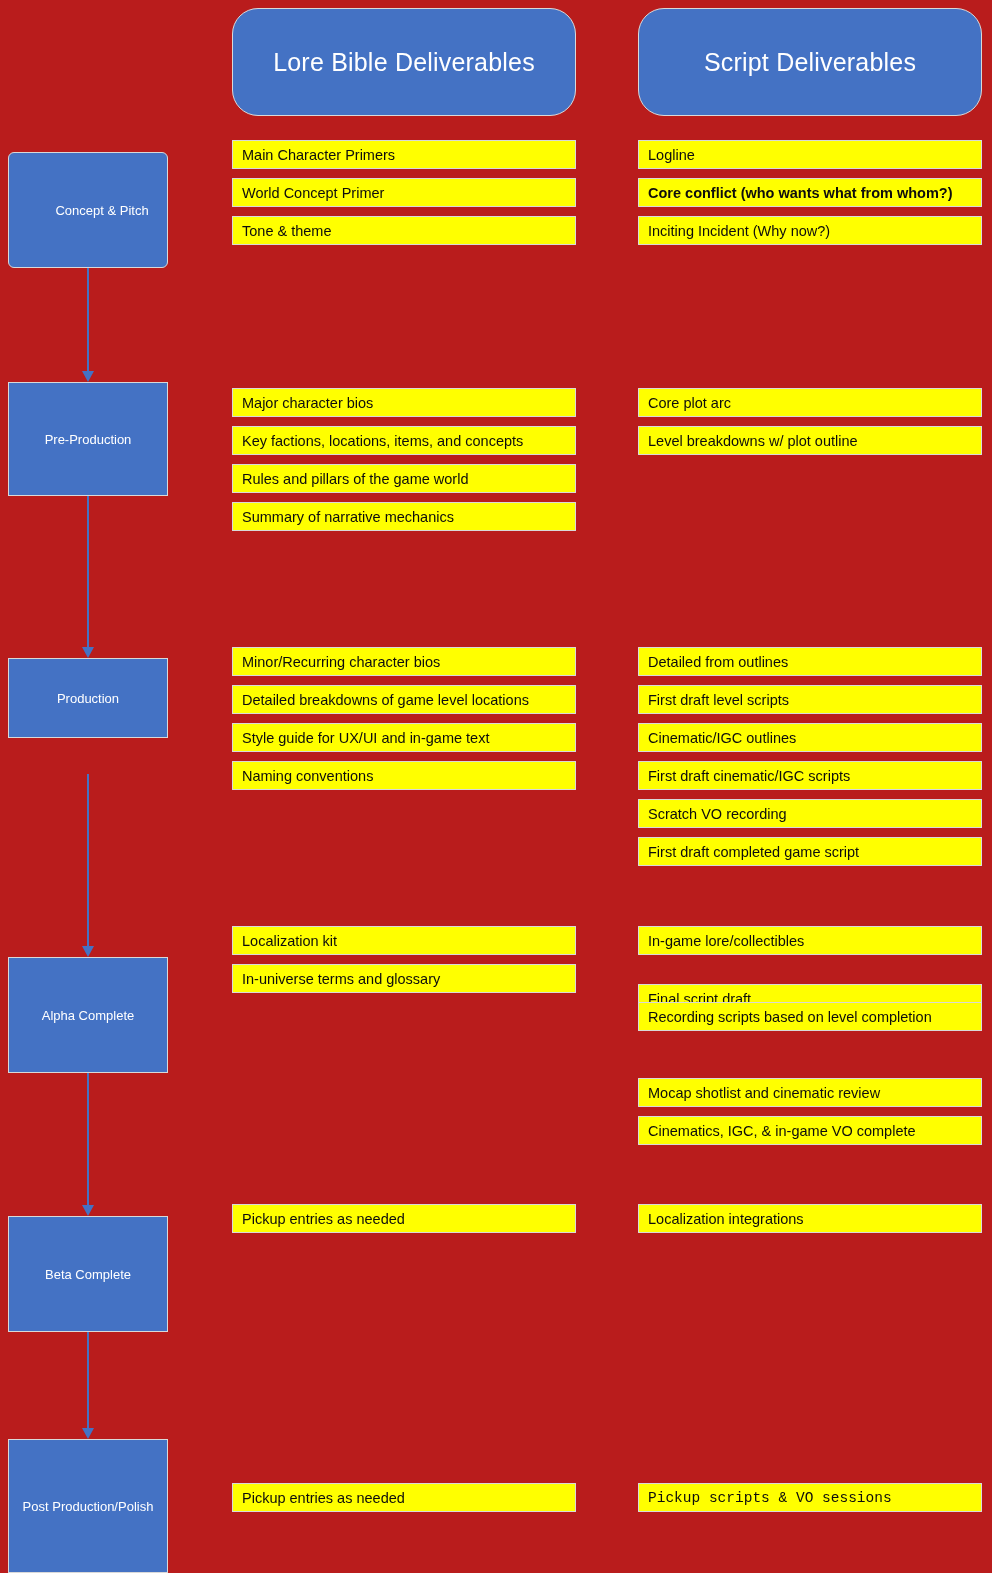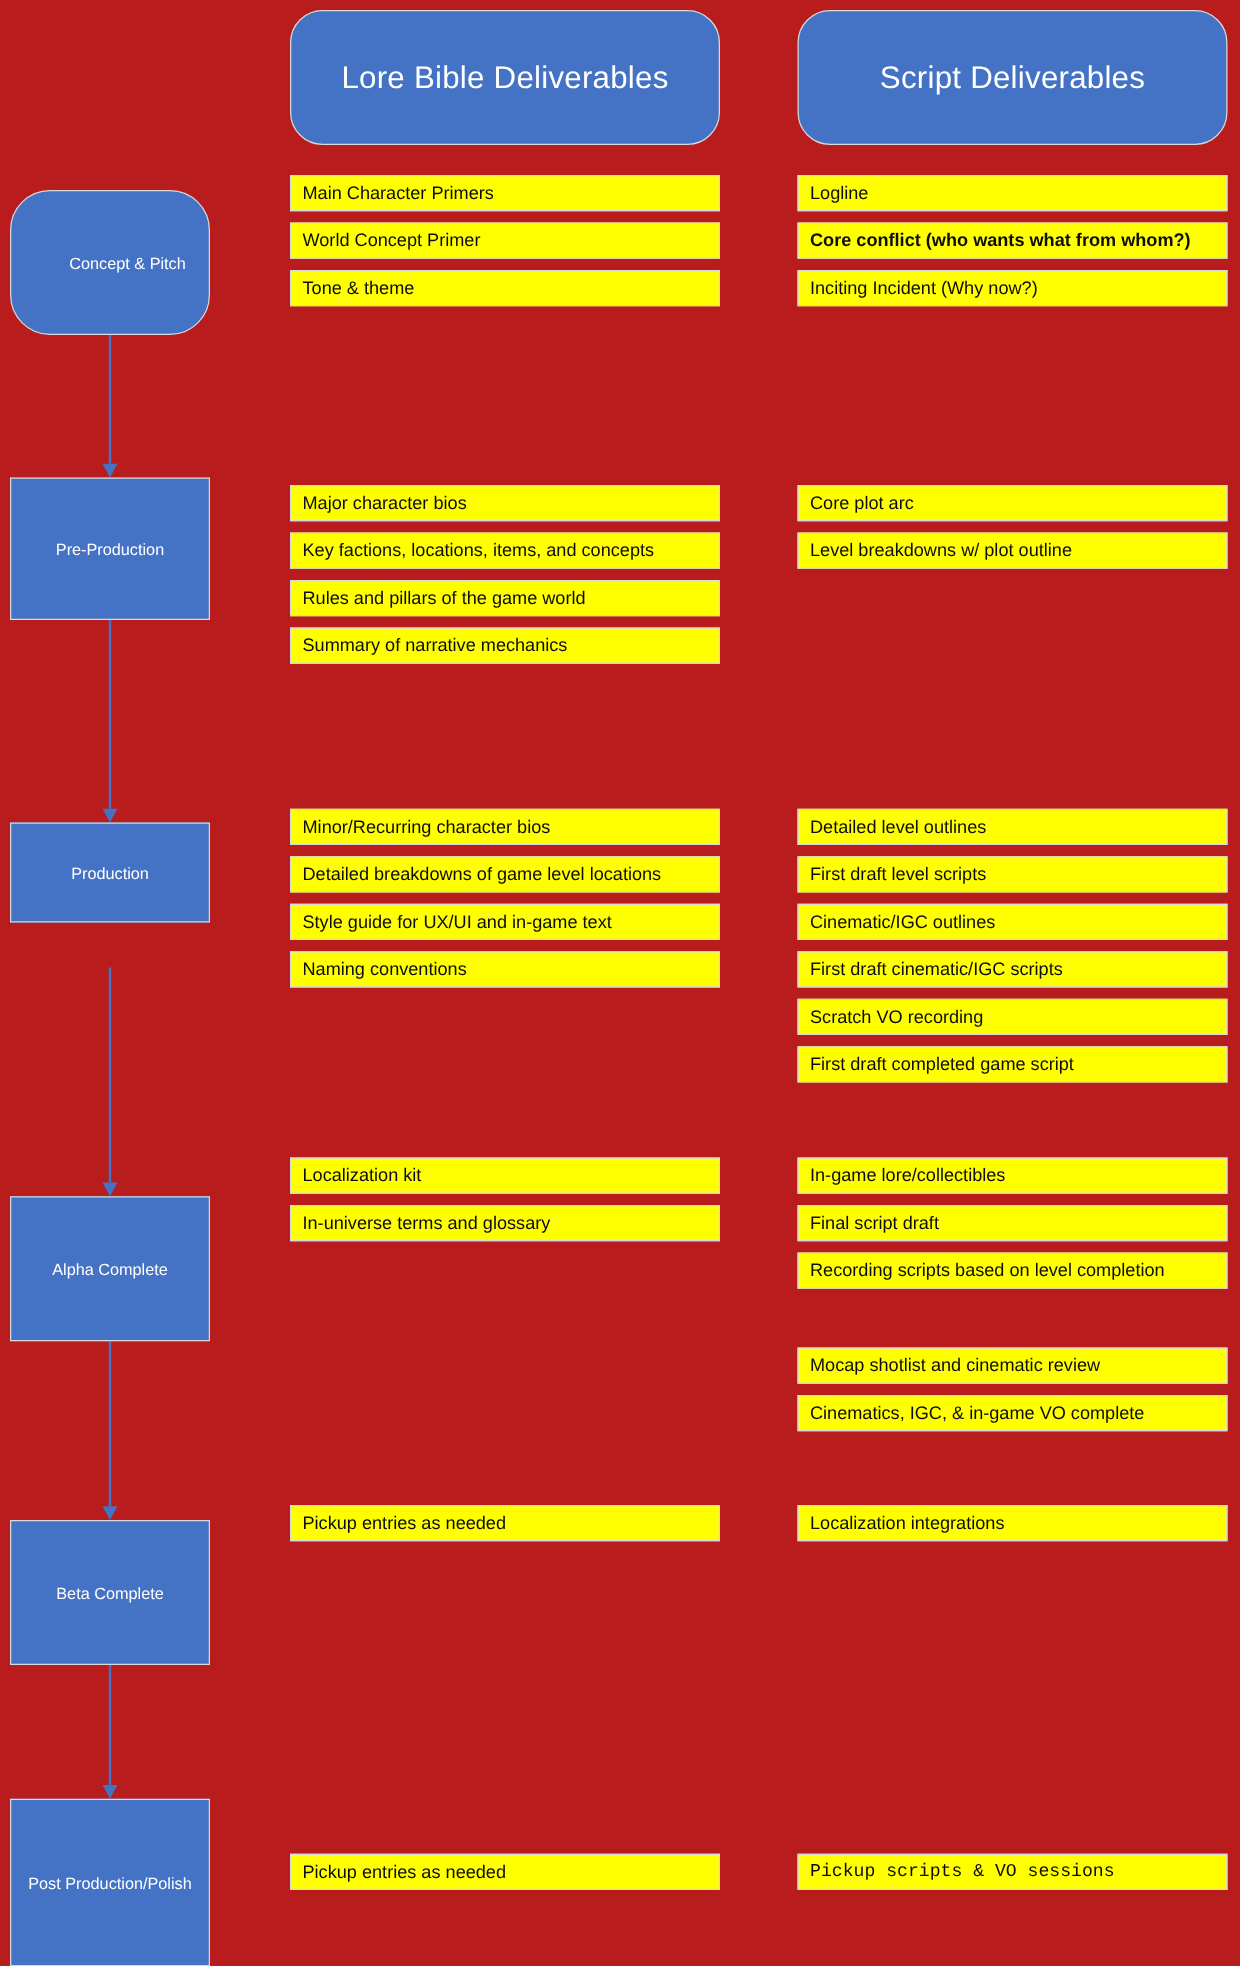--- a/index.html
+++ b/index.html
@@ -45,21 +45,21 @@
     border: 1px solid #d9d9d9;
     color: #ffffff;
     display: flex;
     align-items: center;
     justify-content: center;
     font-size: 13px;
     box-sizing: border-box;
     text-align: center;
   }
   .stage-box.rounded {
-    border-radius: 32px;
+    border-radius: 6px;
     padding-left: 28px;
   }
 
   
   .chip {
     position: absolute;
     background: #ffff00;
     border: 1px solid #d9d9d9;
     color: #0d0d0d;
     display: flex;
@@ -196,41 +196,41 @@
     <div class="chip" style="left: 638px; top: 216px; width: 344px; height: 29px;">
       <span>Inciting Incident (Why now?)</span>
     </div>
     <div class="chip" style="left: 638px; top: 388px; width: 344px; height: 29px;">
       <span>Core plot arc</span>
     </div>
     <div class="chip" style="left: 638px; top: 426px; width: 344px; height: 29px;">
       <span>Level breakdowns w/ plot outline</span>
     </div>
     <div class="chip" style="left: 638px; top: 647px; width: 344px; height: 29px;">
-      <span>Detailed level outlines</span>
+      <span>Detailed from outlines</span>
     </div>
     <div class="chip" style="left: 638px; top: 685px; width: 344px; height: 29px;">
       <span>First draft level scripts</span>
     </div>
     <div class="chip" style="left: 638px; top: 723px; width: 344px; height: 29px;">
       <span>Cinematic/IGC outlines</span>
     </div>
     <div class="chip" style="left: 638px; top: 761px; width: 344px; height: 29px;">
       <span>First draft cinematic/IGC scripts</span>
     </div>
     <div class="chip" style="left: 638px; top: 799px; width: 344px; height: 29px;">
       <span>Scratch VO recording</span>
     </div>
     <div class="chip" style="left: 638px; top: 837px; width: 344px; height: 29px;">
       <span>First draft completed game script</span>
     </div>
     <div class="chip" style="left: 638px; top: 926px; width: 344px; height: 29px; text-align: right;">
       <span>In-game lore/collectibles</span>
     </div>
-    <div class="chip" style="left: 638px; top: 964px; width: 344px; height: 29px;">
+    <div class="chip" style="left: 638px; top: 984px; width: 344px; height: 29px;">
       <span>Final script draft</span>
     </div>
     <div class="chip" style="left: 638px; top: 1002px; width: 344px; height: 29px;">
       <span>Recording scripts based on level completion</span>
     </div>
     <div class="chip" style="left: 638px; top: 1078px; width: 344px; height: 29px;">
       <span>Mocap shotlist and cinematic review</span>
     </div>
     <div class="chip" style="left: 638px; top: 1116px; width: 344px; height: 29px;">
       <span>Cinematics, IGC, &amp; in-game VO complete</span>

